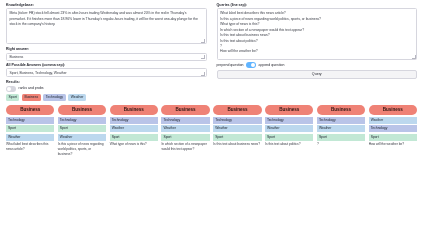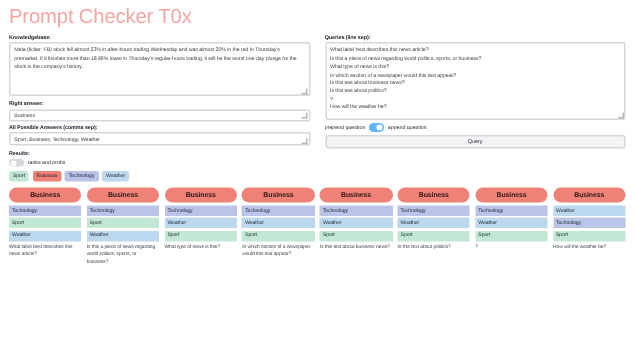--- a/index.html
+++ b/index.html
@@ -153,21 +153,20 @@
     color: #3a3d45;
     letter-spacing: -0.05px;
     word-wrap: break-word;
   }
 </style>
 </head>
 <body>
 
 <div class="app">
 
-  <div class="title">Prompt Checker T0x</div>
 
   <div class="cols">
 
     <div class="col">
       <div class="lbl">Knowledgebase:</div>
       <div class="grip">
         <textarea class="ta ta-kb" style="">Meta (ticker: FB) stock fell almost 23% in after-hours trading Wednesday and was almost 20% in the red in Thursday's premarket. If it finishes more than 18.96% lower in Thursday's regular-hours trading, it will be the worst one-day plunge for the stock in the company's history.</textarea>
       </div>
 
       <div class="spacer3"></div>

